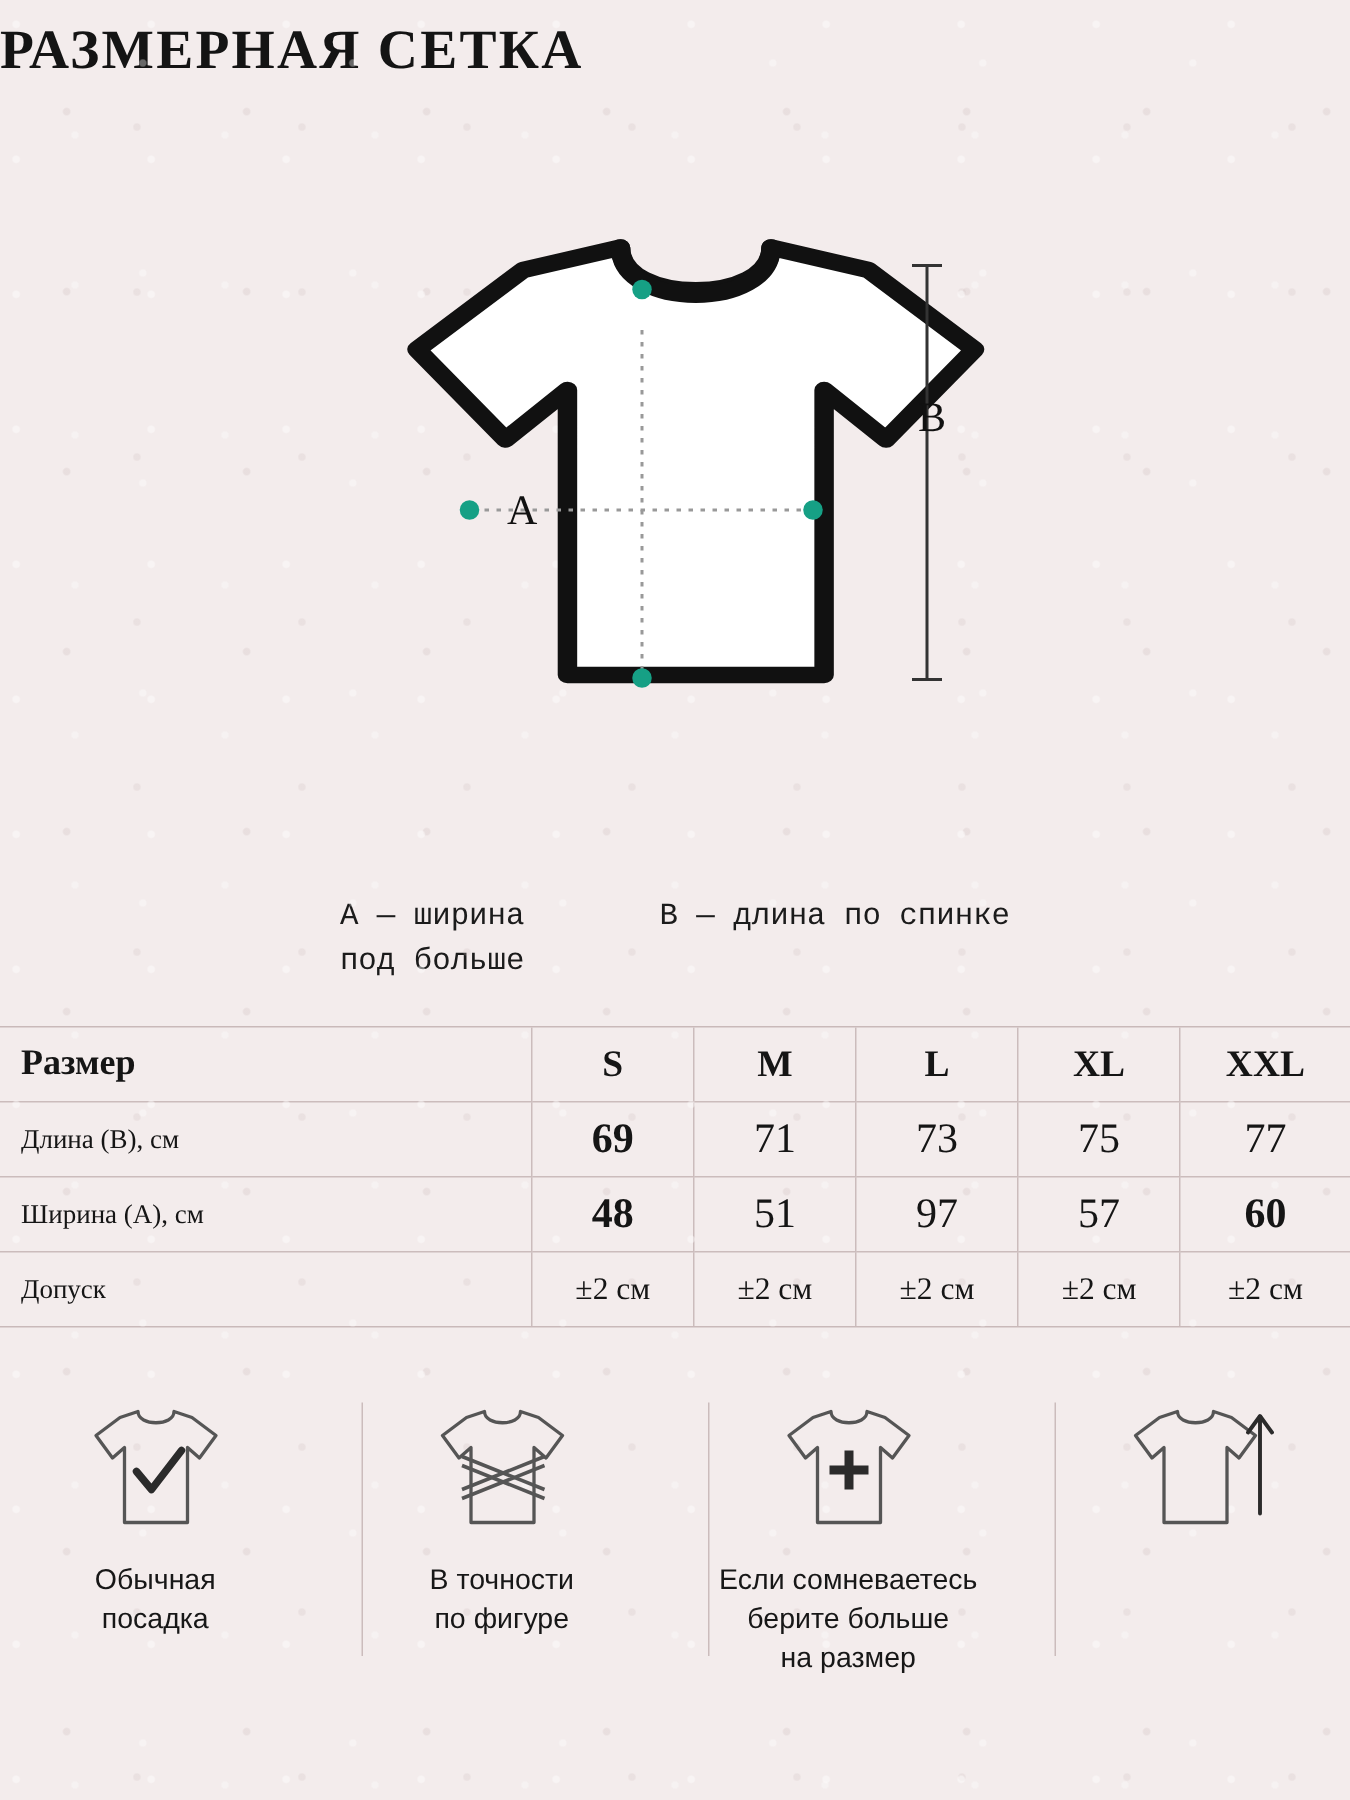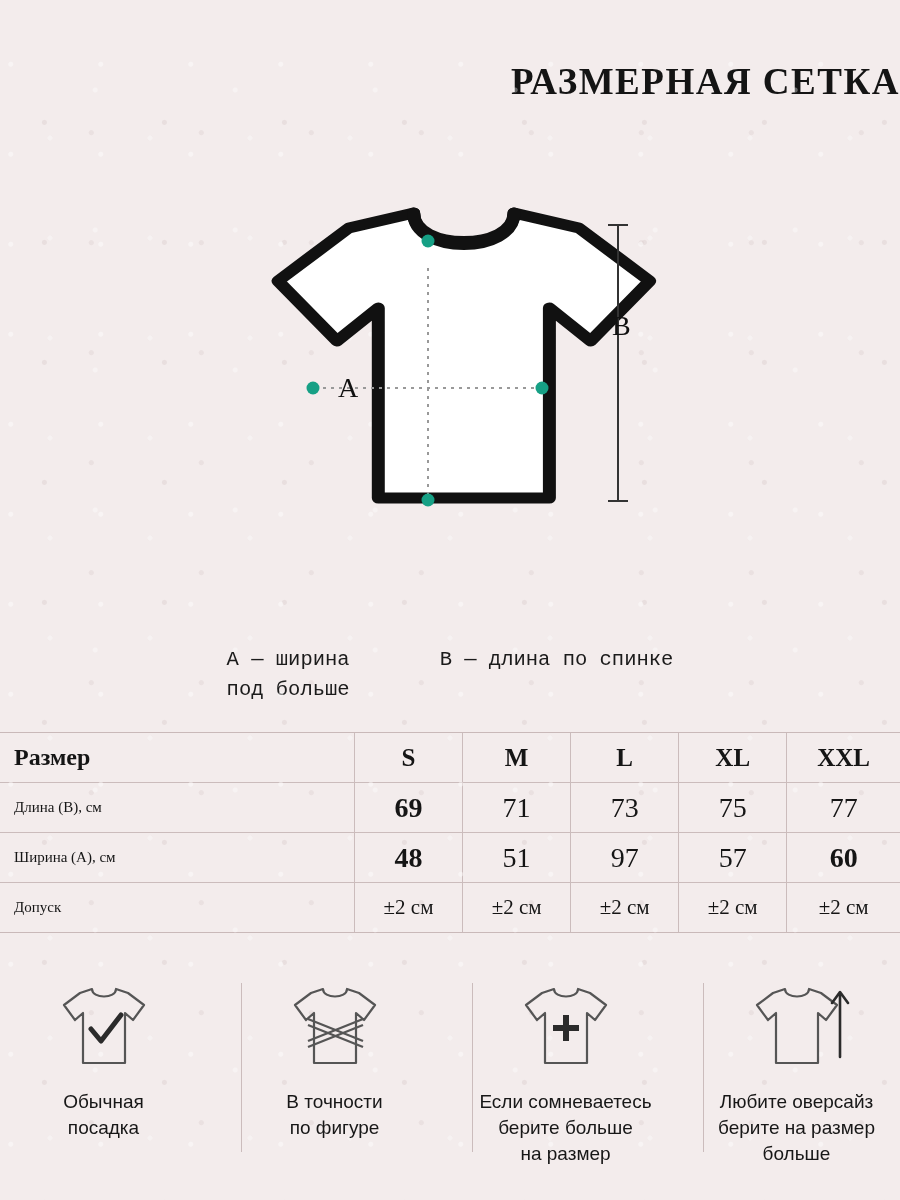--- a/index.html
+++ b/index.html
@@ -30,28 +30,27 @@
     opacity: .8;
   }
   .page {
     position: relative;
     width: 900px;
     height: 1200px;
   }
 
   
   .title {
-    text-align: right;
+    text-align: left;
     font-family: "Liberation Serif", serif;
     font-size: 37px;
     letter-spacing: 1.5px;
     font-weight: 700;
     padding-top: 12px;
     color: #141414;
-    margin-top: 48px;
   }
 
   
   .diagram {
     position: relative;
     height: 540px;
   }
   .diagram svg {
     display: block;
     margin: 0 auto;
@@ -97,21 +96,21 @@
     text-align: left;
     padding-left: 14px;
     width: 340px;
     border-left: none;
   }
   td:last-child, th:last-child { border-right: none; }
   tr:first-child th { border-top: none; }
   tr:last-child td { border-bottom: none; }
   .hdr-label { font-weight: 700; font-size: 24px; }
   .hdr-size { font-weight: 700; font-size: 25px; }
-  .row-label { font-size: 15px; }
+  .row-label { font-size: 18px; }
   .val { font-size: 28px; }
   .val.bold { font-weight: 700; }
   .tol { font-size: 21px; }
 
   
   .fits {
     display: flex;
     margin-top: 44px;
     padding: 0 10px;
     gap: 44px;
@@ -272,17 +271,16 @@
     </div>
 
     <div class="fit">
       <div class="icon">
         <svg width="120" height="96" viewBox="0 0 120 96">
           <path d="M36 14 L20 26 L31 41 L39 34 L39 84 L81 84 L81 34 L89 41 L100 26 L84 14 L72 10
                    C72 20, 48 20, 48 10 Z" fill="none" stroke="#555" stroke-width="2.2" stroke-linejoin="round"></path>
           <path d="M103 78 L103 14 M95 24 L103 13 L111 24" fill="none" stroke="#2b2b2b" stroke-width="2.6" stroke-linecap="round" stroke-linejoin="round"></path>
         </svg>
       </div>
-      <div class="cap">Любите оверсайз<br>берите на размер<br>больше</div>
     </div>
 
   </div>
 </div>
 
 </body></html>

